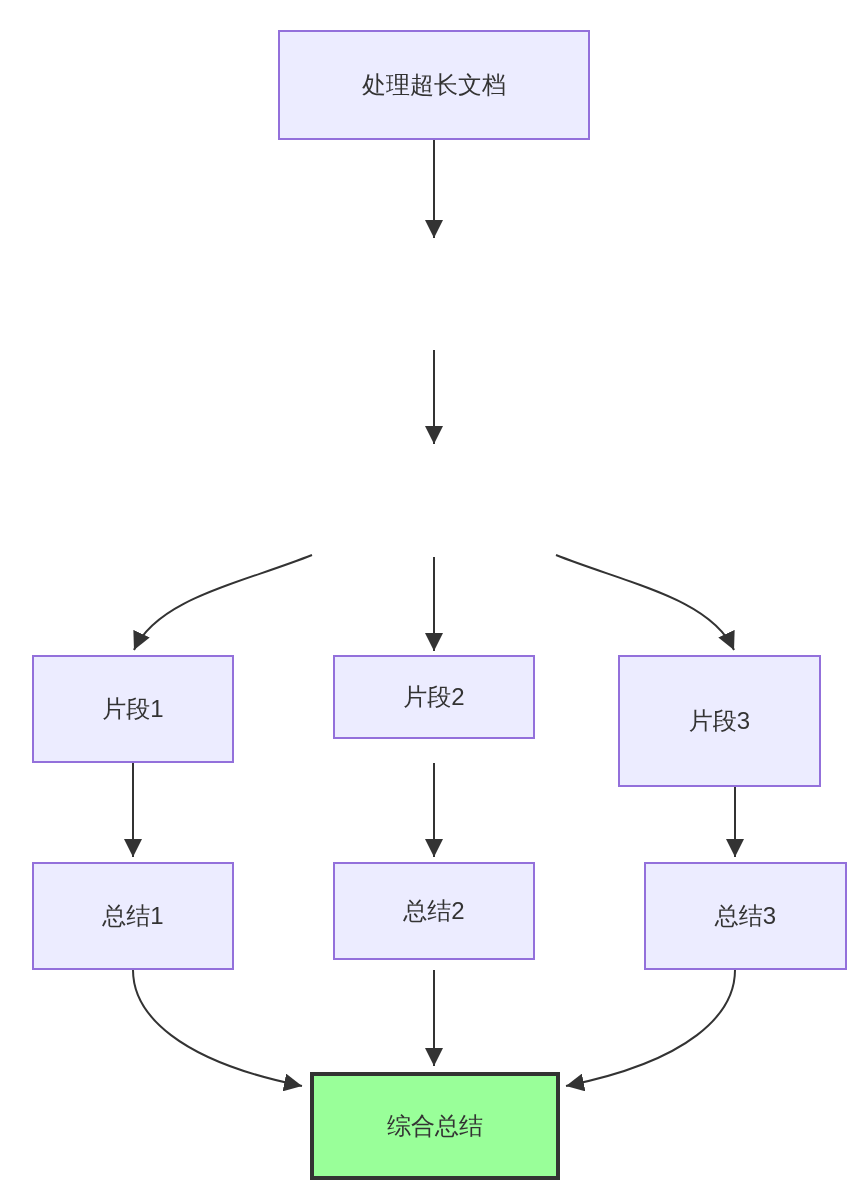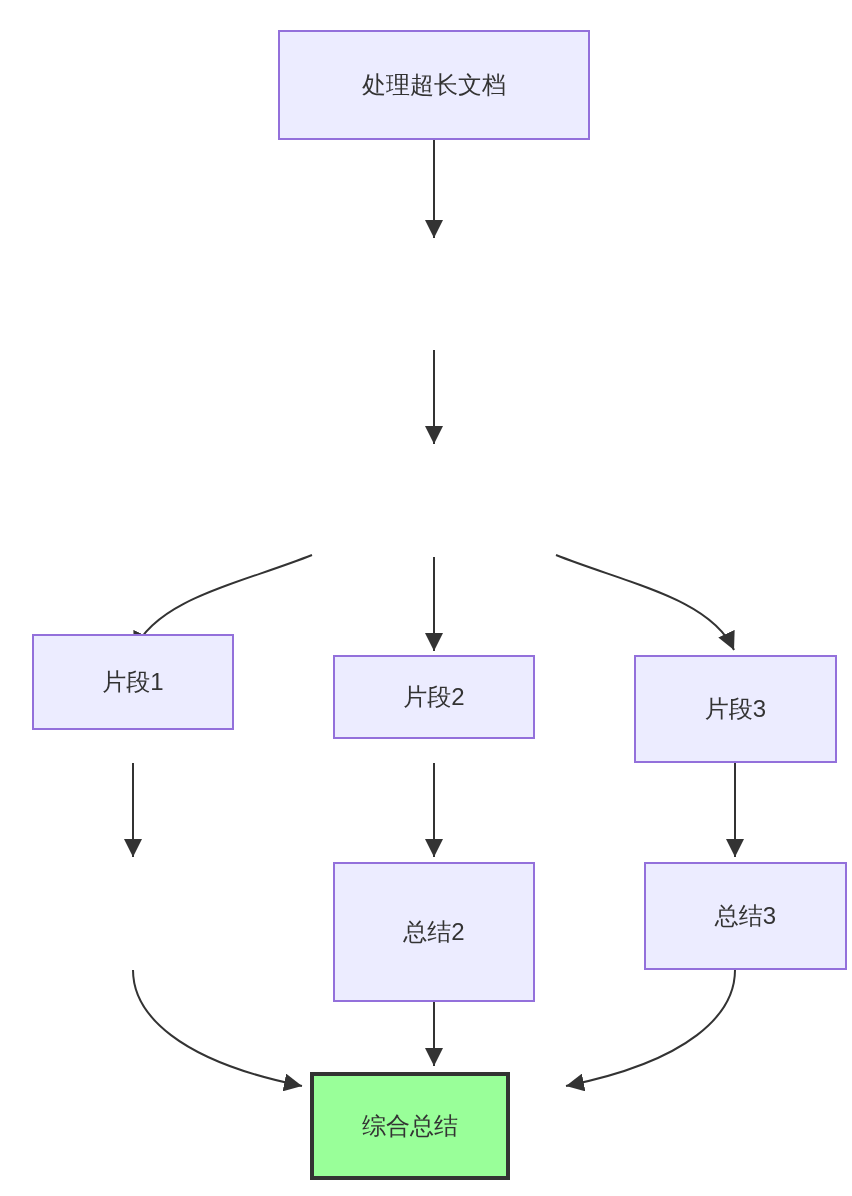--- a/index.html
+++ b/index.html
@@ -80,38 +80,41 @@
     <path class="edge-path" d="M434,970 L434,1066" marker-end="url(#arrow)"></path>
     <path class="edge-path" d="M735,970 C735,1014 690,1061 566,1086" marker-end="url(#arrow)"></path>
   </svg>
 
   <div class="node" style="left:278px; top:30px; width:312px; height:110px">
     <span class="node-label">处理超长文档</span>
   </div>
 
 
 
-  <div class="node" style="left:32px; top:634px; width:202px; height:96px">
+  <div class="node" style="left:32px; top:655px; width:202px; height:108px">
     <span class="node-label">片段1</span>
   </div>
 
   <div class="node" style="left:333px; top:655px; width:202px; height:84px">
     <span class="node-label">片段2</span>
   </div>
 
-  <div class="node" style="left:634px; top:655px; width:203px; height:108px">
+  <div class="node" style="left:618px; top:655px; width:203px; height:132px">
     <span class="node-label">片段3</span>
   </div>
 
+  <div class="node" style="left:32px; top:862px; width:202px; height:108px">
+    <span class="node-label">总结1</span>
+  </div>
 
-  <div class="node" style="left:333px; top:862px; width:202px; height:140px">
+  <div class="node" style="left:333px; top:862px; width:202px; height:98px">
     <span class="node-label">总结2</span>
   </div>
 
   <div class="node" style="left:644px; top:862px; width:203px; height:108px">
     <span class="node-label">总结3</span>
   </div>
 
-  <div class="node node--final" style="left:310px; top:1072px; width:200px; height:108px">
+  <div class="node node--final" style="left:310px; top:1072px; width:250px; height:108px">
     <span class="node-label">综合总结</span>
   </div>
 
 </div>
 
 </body></html>

